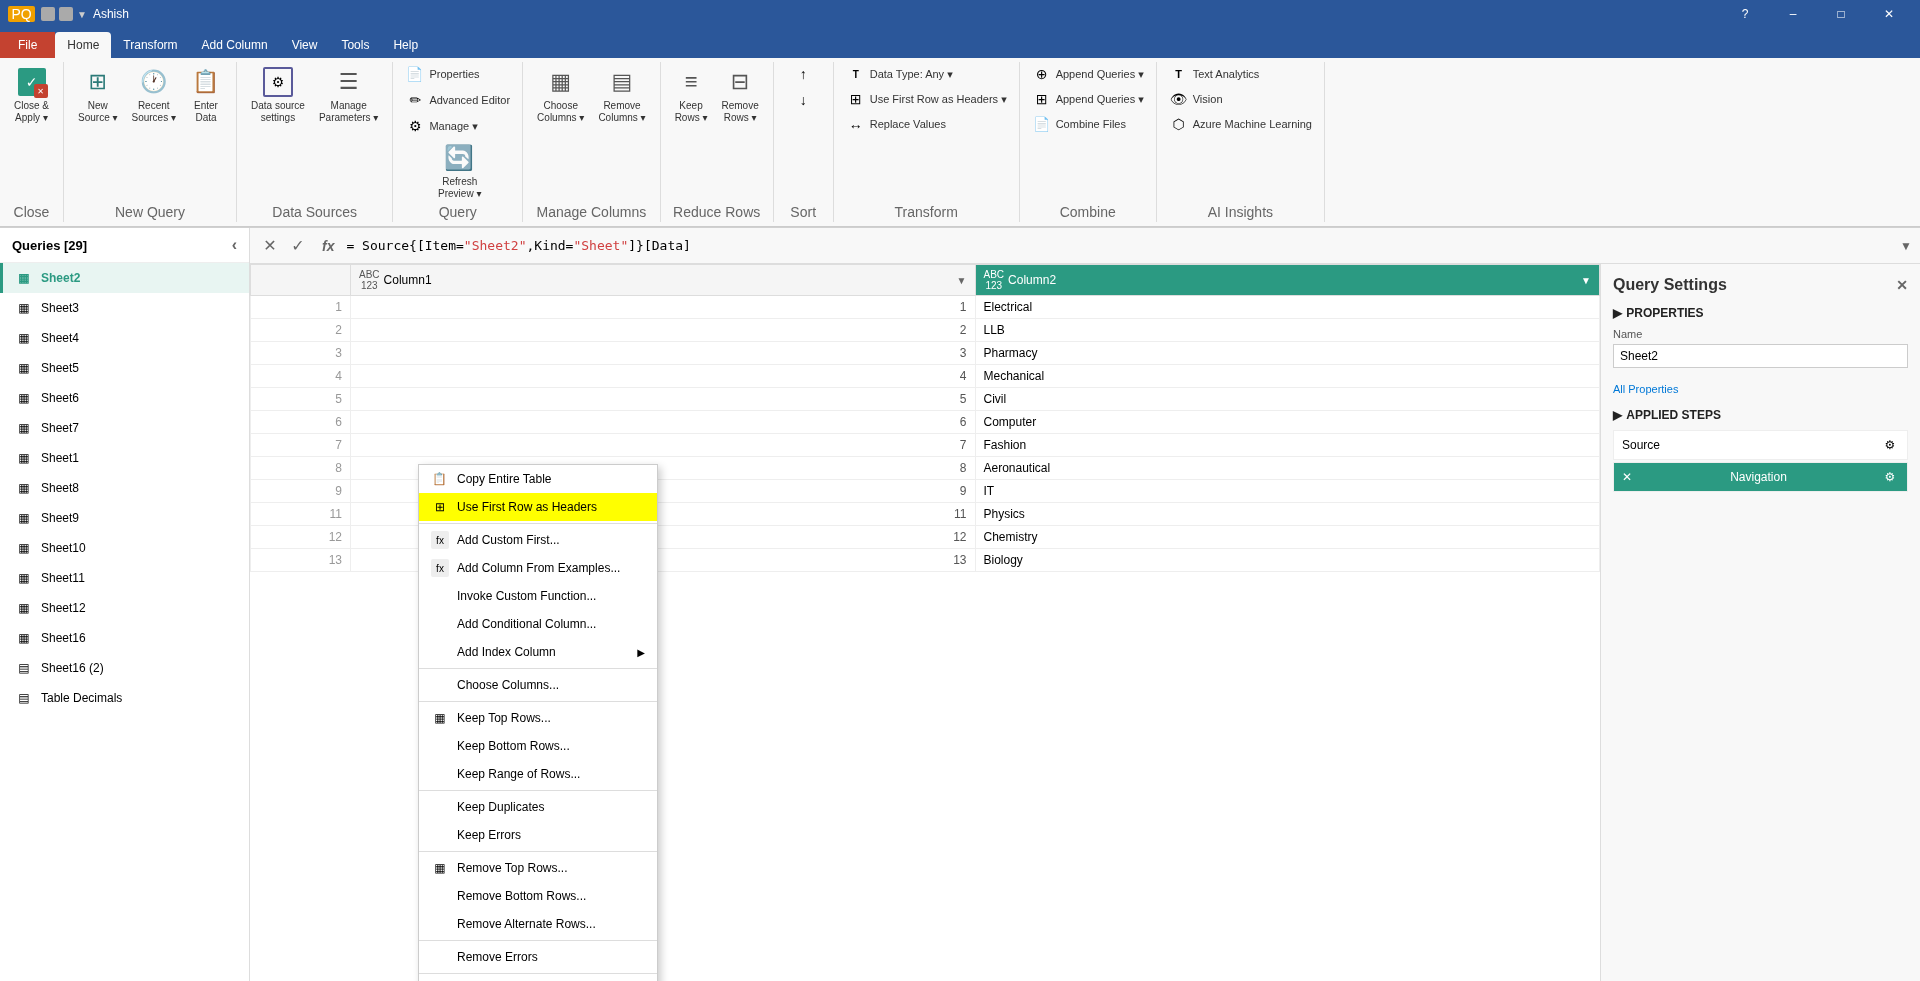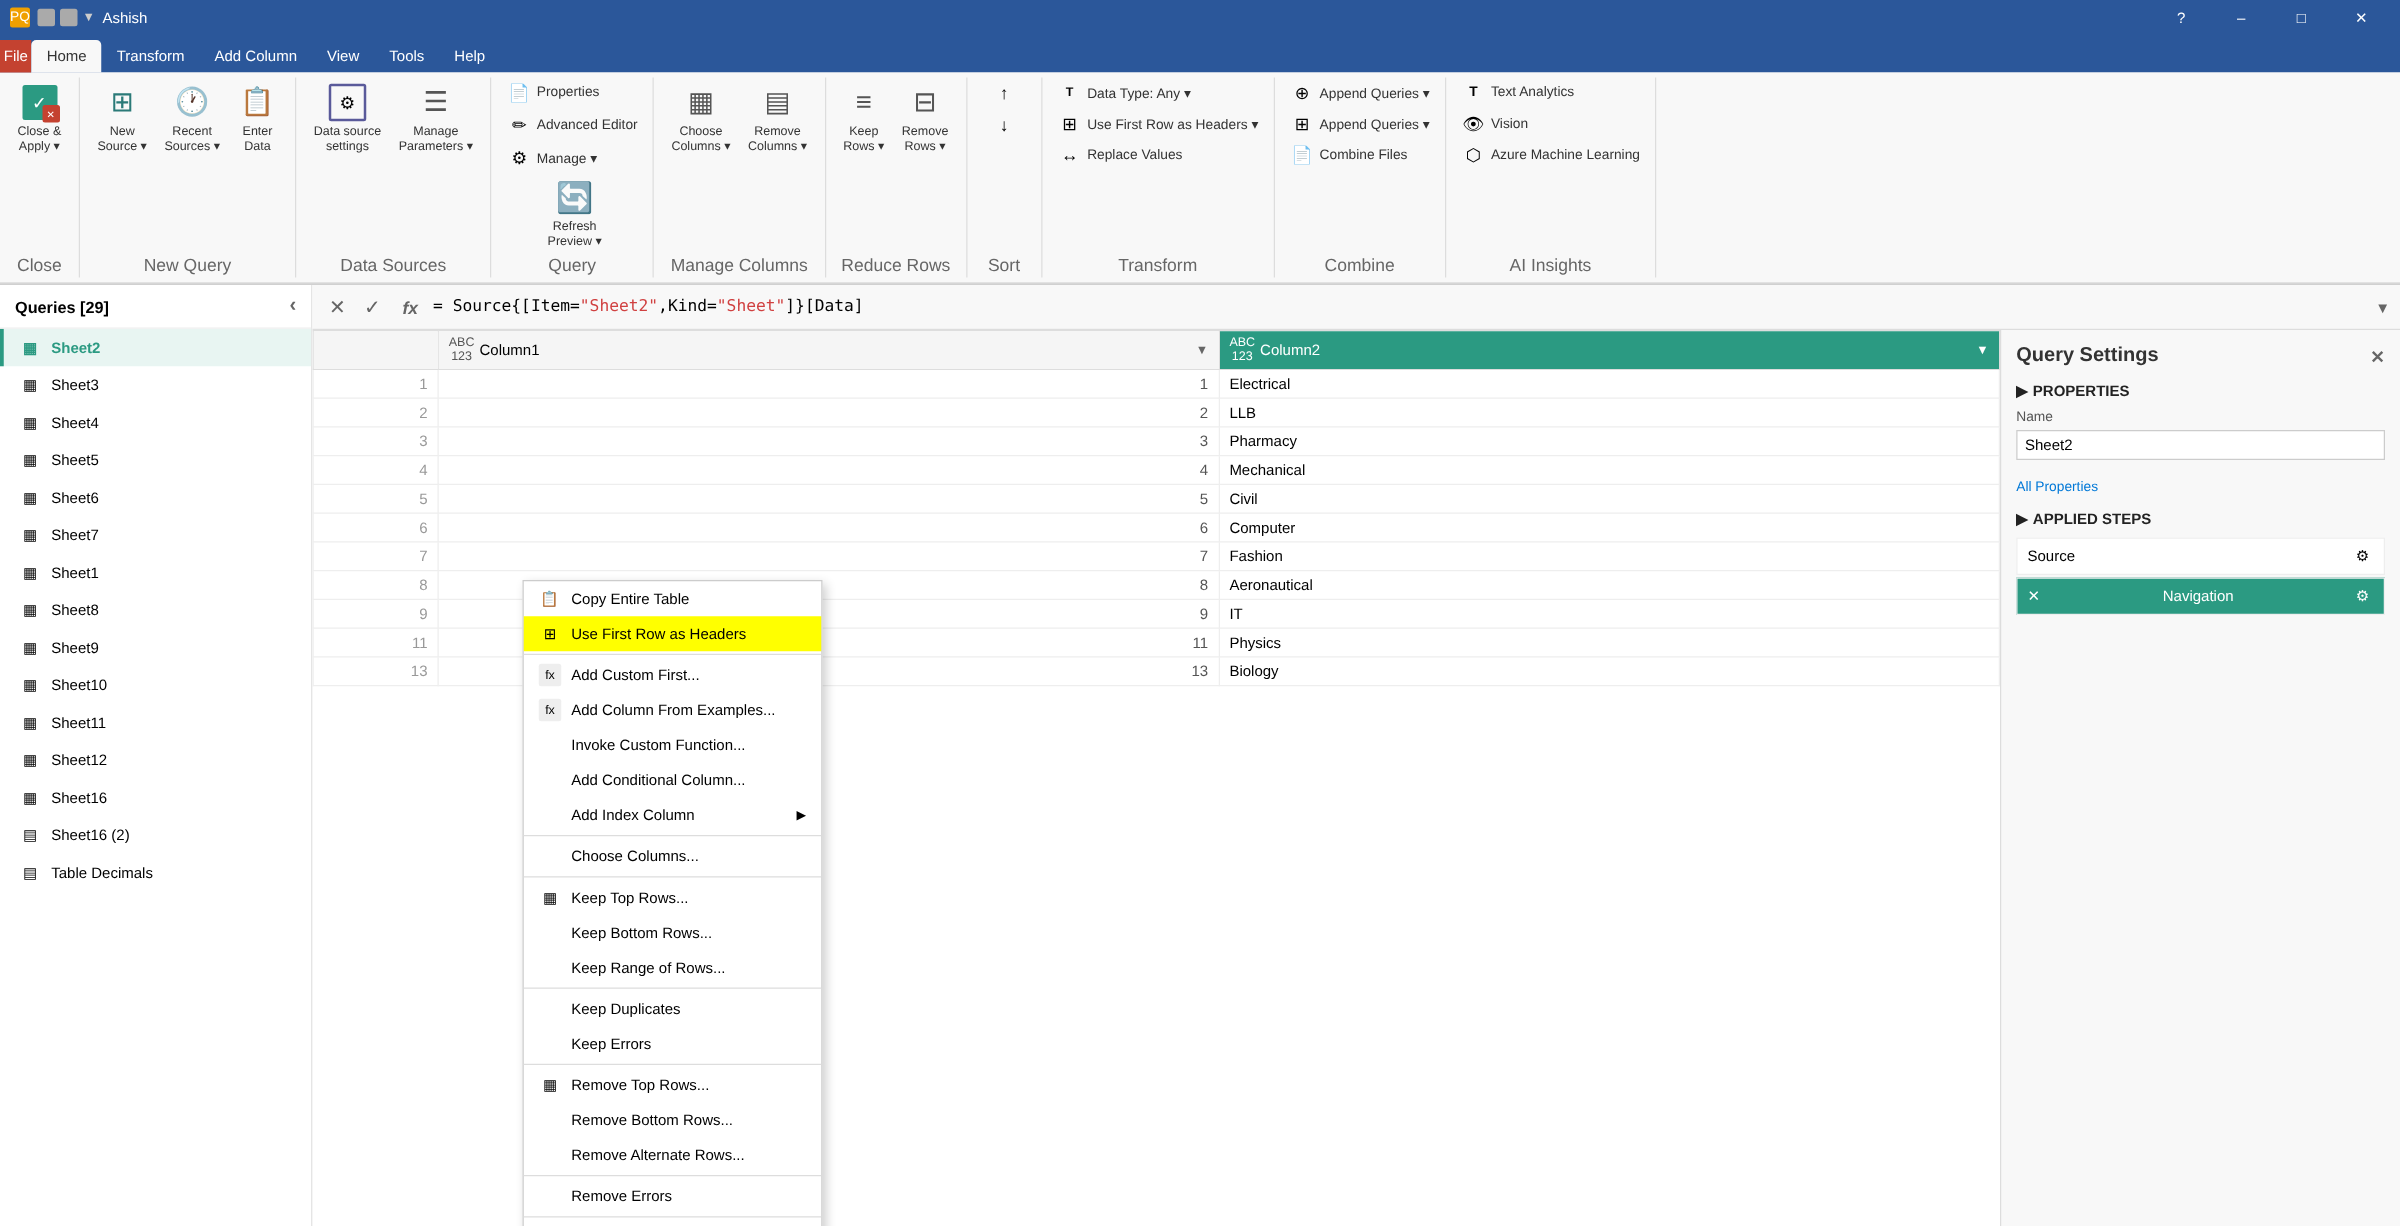--- a/index.html
+++ b/index.html
@@ -9,31 +9,31 @@
     .title-bar {
       background: #2b579a;
       color: white;
       height: 28px;
       display: flex;
       align-items: center;
       padding: 0 8px;
       justify-content: space-between;
     }
     .title-bar-left { display: flex; align-items: center; gap: 6px; }
-    .title-bar-icon { width: 16px; height: 16px; background: #f0a000; border-radius: 2px; display:flex; align-items:center; justify-content:center; font-size:11px; color:white; }
+    .title-bar-icon { width: 27px; height: 16px; background: #f0a000; border-radius: 2px; display:flex; align-items:center; justify-content:center; font-size:14px; color:white; }
     .title-bar-title { font-size: 12px; }
     .title-bar-controls { display: flex; gap: 2px; }
     .title-btn { width: 46px; height: 28px; display: flex; align-items: center; justify-content: center; cursor: pointer; color: white; font-size: 12px; }
 
     
     .ribbon { background: #f8f8f8; border-bottom: 1px solid #d0d0d0; }
     .ribbon-tabs { display: flex; align-items: flex-end; background: #2b579a; padding-top: 4px; }
     .ribbon-tab { padding: 4px 12px; font-size: 12px; color: white; cursor: pointer; height: 26px; display: flex; align-items: center; }
     .ribbon-tab.active { background: #f8f8f8; color: #333; border-radius: 4px 4px 0 0; }
-    .ribbon-tab.file { background: #c44230; color: white; padding: 4px 3px; border-radius: 0; height: 26px; }
+    .ribbon-tab.file { background: #c44230; color: white; padding: 4px 18px; border-radius: 0; height: 26px; }
 
     .ribbon-content { display: flex; align-items: stretch; padding: 4px 0; min-height: 90px; background: #f8f8f8; border-bottom: 1px solid #ccc; }
     .ribbon-group { display: flex; flex-direction: column; align-items: center; padding: 0 8px; border-right: 1px solid #ddd; min-width: 60px; }
     .ribbon-group-items { display: flex; align-items: flex-start; gap: 2px; flex: 1; }
     .ribbon-group-label { font-size: 14px; color: #666; margin-top: auto; padding-bottom: 2px; text-align: center; }
     .ribbon-btn { display: flex; flex-direction: column; align-items: center; padding: 4px 6px; cursor: pointer; border-radius: 3px; min-width: 40px; gap: 2px; }
     .ribbon-btn-icon { width: 32px; height: 32px; display: flex; align-items: center; justify-content: center; font-size: 20px; }
     .ribbon-btn-label { font-size: 10px; color: #333; text-align: center; line-height: 1.2; }
 
     .ribbon-btn-sm { display: flex; flex-direction: row; align-items: center; padding: 2px 4px; cursor: pointer; border-radius: 3px; gap: 4px; width: 100%; }
@@ -459,20 +459,25 @@
               <td class="row-num">9</td>
               <td style="text-align:right;color:#555;">9</td>
               <td>IT</td>
             </tr>
             <tr>
               <td class="row-num">11</td>
               <td style="text-align:right;color:#555;">11</td>
               <td>Physics</td>
             </tr>
             <tr>
+              <td class="row-num">12</td>
+              <td style="text-align:right;color:#555;">12</td>
+              <td>Chemistry</td>
+            </tr>
+            <tr>
               <td class="row-num">13</td>
               <td style="text-align:right;color:#555;">13</td>
               <td>Biology</td>
             </tr>
           </tbody>
         </table>
       </div>
 
       <div class="context-menu">
         <div class="ctx-item">

